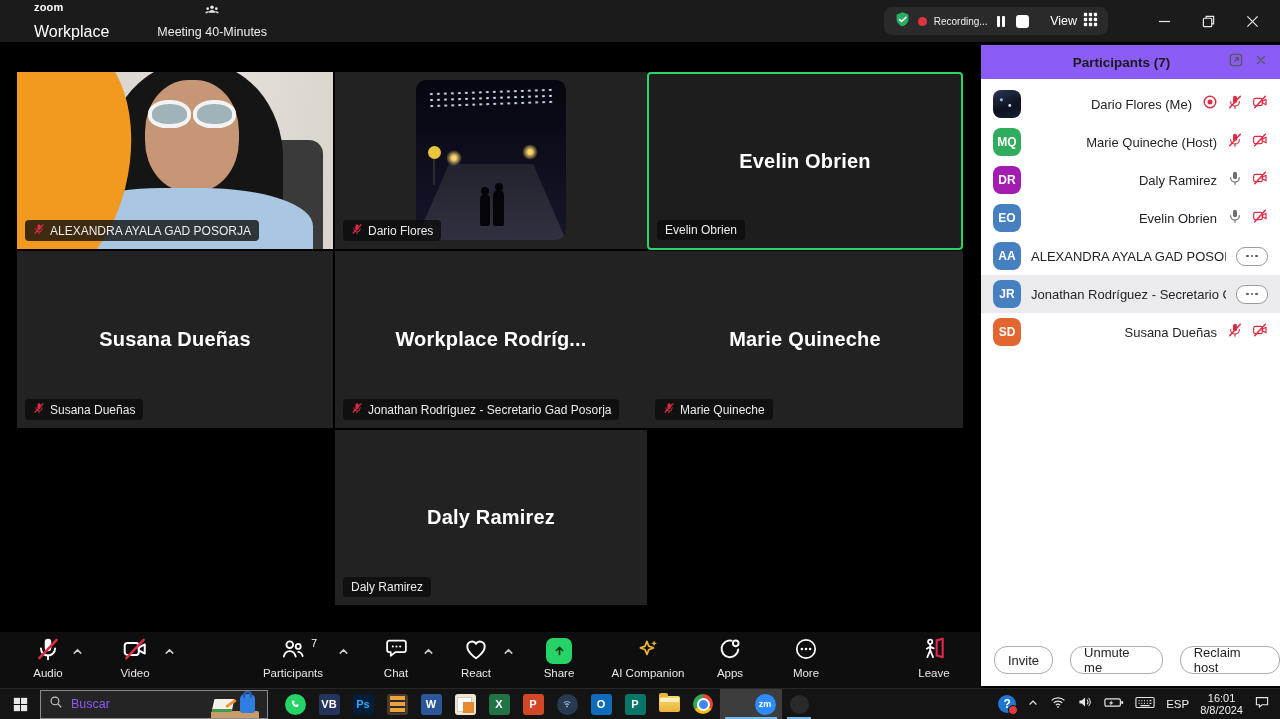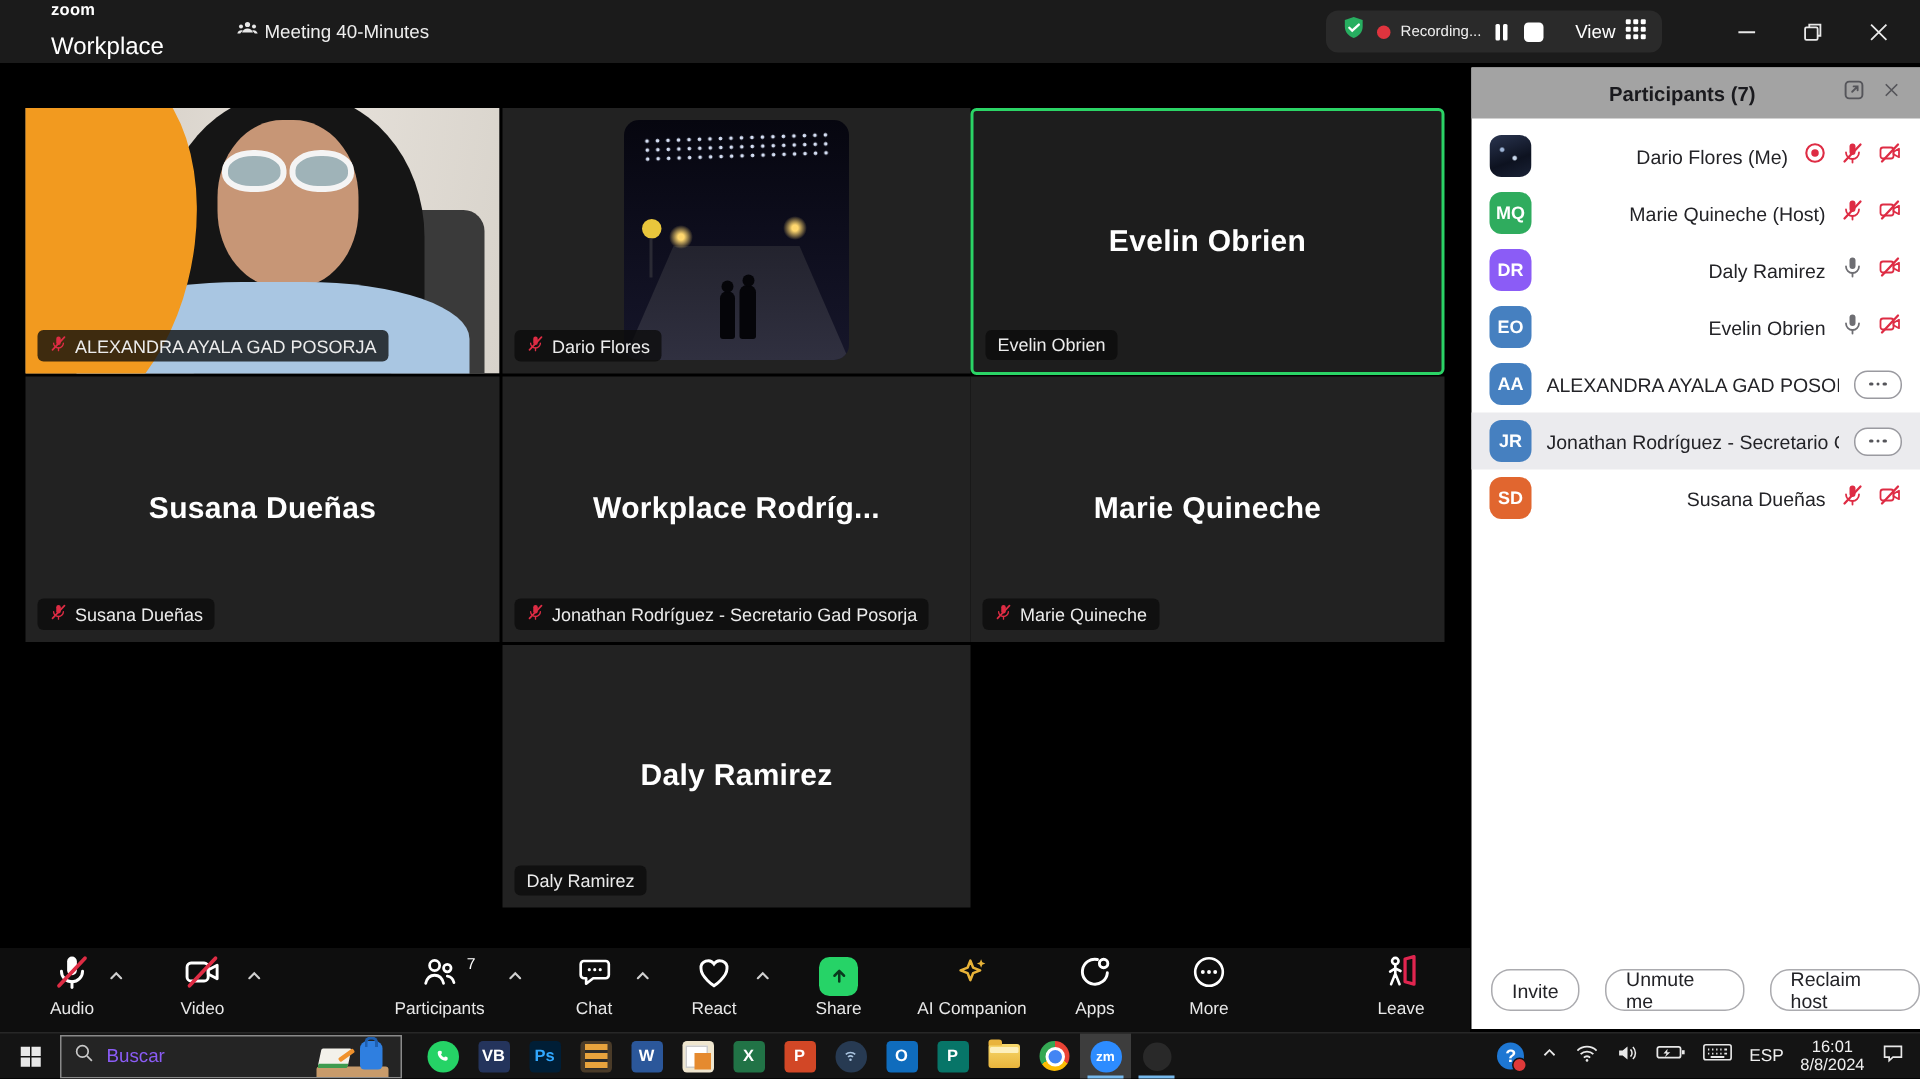--- a/index.html
+++ b/index.html
@@ -5,21 +5,21 @@
   html,body{margin:0;padding:0;}
   body{width:1280px;height:719px;position:relative;overflow:hidden;background:#000;
        font-family:"Liberation Sans","DejaVu Sans",sans-serif;-webkit-font-smoothing:antialiased;}
   .abs{position:absolute;}
 
   
   #titlebar{left:0;top:0;width:1280px;height:42px;background:#1b1b1b;display:flex;align-items:center;}
   .logo{margin-left:34px;color:#fff;line-height:1;}
   .logo .l1{font-size:11px;font-weight:700;letter-spacing:.2px;}
   .logo .l2{font-size:16px;font-weight:400;margin-top:11px;}
-  .meet-tab{display:flex;align-items:center;gap:3px;margin-left:48px;color:#eee;font-size:12.5px;}
+  .meet-tab{display:flex;align-items:center;gap:3px;margin-left:48px;color:#eee;font-size:12.5px;flex-direction:column;}
   .tb-right{margin-left:auto;display:flex;align-items:center;}
   .rec-pill{display:flex;align-items:center;gap:7px;background:#2a2a2a;border-radius:8px;height:28px;padding:0 10px;}
   .rec-dot-sm{width:9px;height:9px;border-radius:50%;background:#e0343e;}
   .rec-text{color:#f0f0f0;font-size:10px;}
   .pause-ic{display:flex;gap:2.5px;margin-left:2px;}
   .pause-ic i{display:block;width:3px;height:11px;background:#fff;border-radius:1px;}
   .stop-ic{width:13px;height:13px;background:#fff;border-radius:3px;margin-left:4px;}
   .view-grp{display:flex;align-items:center;gap:6px;margin-left:14px;color:#fff;font-size:12.5px;}
   .win-btns{display:flex;align-items:center;margin-left:34px;margin-right:6px;}
   .win-btn{width:44px;height:42px;display:flex;align-items:center;justify-content:center;color:#e8e8e8;}
@@ -64,21 +64,21 @@
   .tb-item{position:absolute;top:5px;width:96px;margin-left:-48px;display:flex;flex-direction:column;
            align-items:center;gap:3px;color:#e8e8e8;}
   .tb-item .ic-wrap{height:27px;display:flex;align-items:center;justify-content:center;position:relative;}
   .tb-item .lbl{font-size:11.5px;}
   .tb-badge{position:absolute;right:-11px;top:0;font-size:10.5px;color:#fff;}
   .tb-chev{position:absolute;top:12px;width:14px;height:14px;margin-left:-7px;}
   .share-box{width:26px;height:26px;border-radius:7px;background:#26d367;display:flex;align-items:center;justify-content:center;}
 
   
   #panel{left:981px;top:45px;width:299px;height:641px;background:#fff;}
-  .panel-head{height:34px;background:#a3a3a3;display:flex;align-items:center;position:relative;justify-content:flex-end;}
+  .panel-head{height:34px;background:#8b5cf6;display:flex;align-items:center;position:relative;justify-content:flex-end;}
   .panel-title{flex:1;text-align:center;font-size:13.5px;font-weight:700;color:#1a1a1e;padding-left:34px;}
   .panel-hicons{display:flex;align-items:center;gap:10px;padding-right:12px;}
   .p-rows{padding-top:6px;text-align:right;}
   .p-row{height:38px;display:flex;align-items:center;padding:0 12px;gap:10px;}
   .p-row.hl{background:#ebebee;}
   .p-av{width:28px;height:28px;border-radius:8px;flex:none;display:flex;align-items:center;justify-content:center;
         color:#fff;font-size:12px;font-weight:700;}
   .p-av.photo{background:linear-gradient(160deg,#2a3550,#0d1220 60%,#1a2236);
         background-image:radial-gradient(circle at 30% 35%,#9fb6d8 1px,transparent 2px),
                          radial-gradient(circle at 60% 55%,#c8d6ea 1px,transparent 2px),
@@ -100,21 +100,21 @@
              display:flex;align-items:center;gap:8px;padding:0 8px;}
   .searchbox .ph{color:#8b5cf6;font-size:12.5px;flex:1;}
   .search-art{width:48px;height:27px;position:relative;flex:none;}
   .sa-desk{position:absolute;bottom:0;left:0;right:0;height:7px;background:#c89b6b;border-radius:2px 2px 0 0;}
   .sa-book{position:absolute;left:2px;bottom:6px;width:20px;height:10px;background:#f3f1ea;border-bottom:3px solid #3e9b4f;transform:skewX(-12deg);border-radius:1px;}
   .sa-pencil{position:absolute;left:14px;bottom:13px;width:12px;height:3px;background:#f0922d;transform:rotate(-35deg);border-radius:1px;}
   .sa-pack{position:absolute;right:4px;bottom:5px;width:15px;height:19px;background:#2f7fe0;border-radius:5px 5px 3px 3px;}
   .sa-pack::before{content:"";position:absolute;left:3px;top:-3px;right:3px;height:5px;border:2px solid #1e5fb0;border-bottom:none;border-radius:4px 4px 0 0;}
   .tk-apps{display:flex;align-items:center;margin-left:10px;}
   .tk-slot{width:34px;height:31px;display:flex;align-items:center;justify-content:center;position:relative;}
-  .tk-slot.active{background:#3d3d3d;}
+  .tk-slot.active{background:#3d3d3d;padding-left:28px;}
   .tk-slot .underline{position:absolute;bottom:0;left:5px;right:5px;height:2.5px;background:#76b9ed;}
   .sq-ic{width:21px;height:21px;border-radius:3px;display:flex;align-items:center;justify-content:center;
          color:#fff;font-weight:700;font-size:11px;}
   .tray{margin-left:auto;display:flex;align-items:center;gap:11px;padding-right:10px;}
   .tray .txt{color:#f0f0f0;font-size:11.5px;}
   .clock{color:#f0f0f0;font-size:11px;text-align:center;line-height:12px;}
   .help-ic{position:relative;width:18px;height:18px;border-radius:50%;background:#1e77d3;color:#fff;
            font-size:12px;font-weight:700;display:flex;align-items:center;justify-content:center;}
   .help-ic::after{content:"";position:absolute;right:-2px;bottom:-2px;width:8px;height:8px;border-radius:50%;
                   background:#e03a3a;border:1.5px solid #141414;}
@@ -453,21 +453,21 @@
               <line x1="4" y1="20.5" x2="20" y2="3.5" stroke="#de2c44" stroke-width="2.3" stroke-linecap="round"></line>
             </svg></span>
           <span><svg width="16" height="16" viewBox="0 0 24 24" fill="none" stroke="#de2c44" stroke-width="1.8" stroke-linejoin="round">
               <rect x="2.5" y="6.5" width="13" height="11" rx="2.5"></rect>
               <path d="M15.5 10.8l5.5-3v8.4l-5.5-3z"></path>
               <line x1="4" y1="20.5" x2="20" y2="3.5" stroke="#de2c44" stroke-width="2.3" stroke-linecap="round"></line>
             </svg></span>
         </span>
       </div>
       <div class="p-row">
-        <span class="p-av" style="background:#8b5cf6">DR</span>
+        <span class="p-av" style="background:#a21caf">DR</span>
         <span class="p-name">Daly Ramirez</span>
         <span class="p-icons">
           <span><svg width="16" height="16" viewBox="0 0 24 24" fill="none" stroke="#6e6e73" stroke-width="1.8" stroke-linecap="round">
               <rect x="9" y="2.5" width="6" height="11.5" rx="3" fill="#6e6e73" stroke="none"></rect>
               <path d="M5.5 11.5a6.5 6.5 0 0 0 13 0"></path>
               <line x1="12" y1="18" x2="12" y2="21.5"></line>
             </svg></span>
           <span><svg width="16" height="16" viewBox="0 0 24 24" fill="none" stroke="#de2c44" stroke-width="1.8" stroke-linejoin="round">
               <rect x="2.5" y="6.5" width="13" height="11" rx="2.5"></rect>
               <path d="M15.5 10.8l5.5-3v8.4l-5.5-3z"></path>

